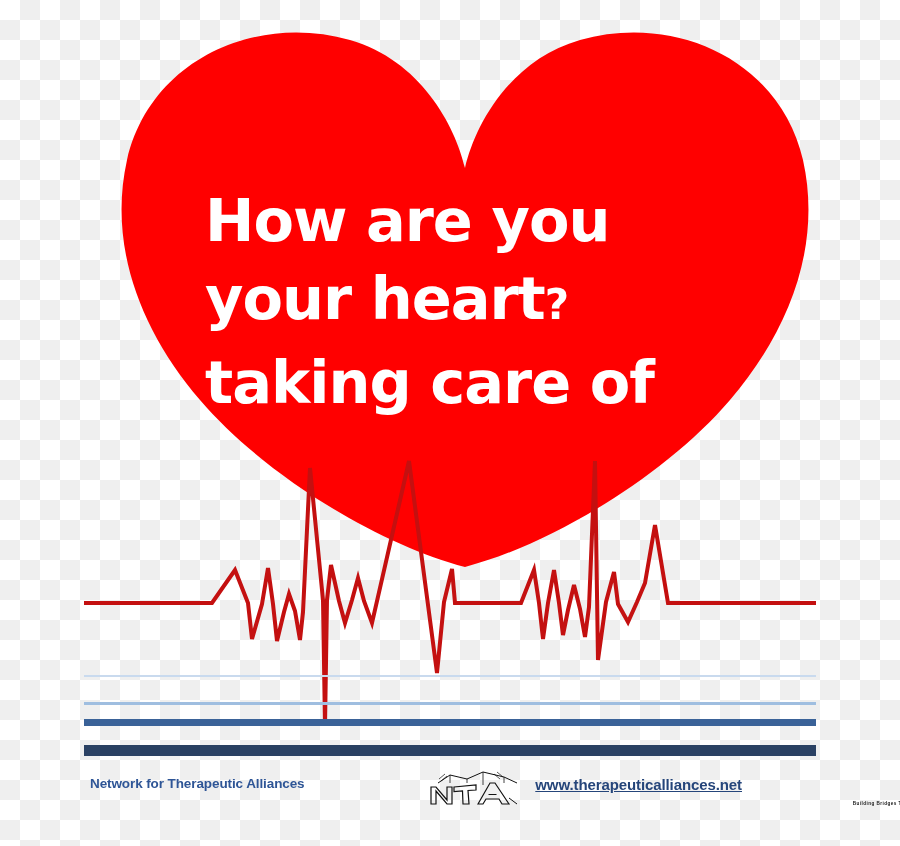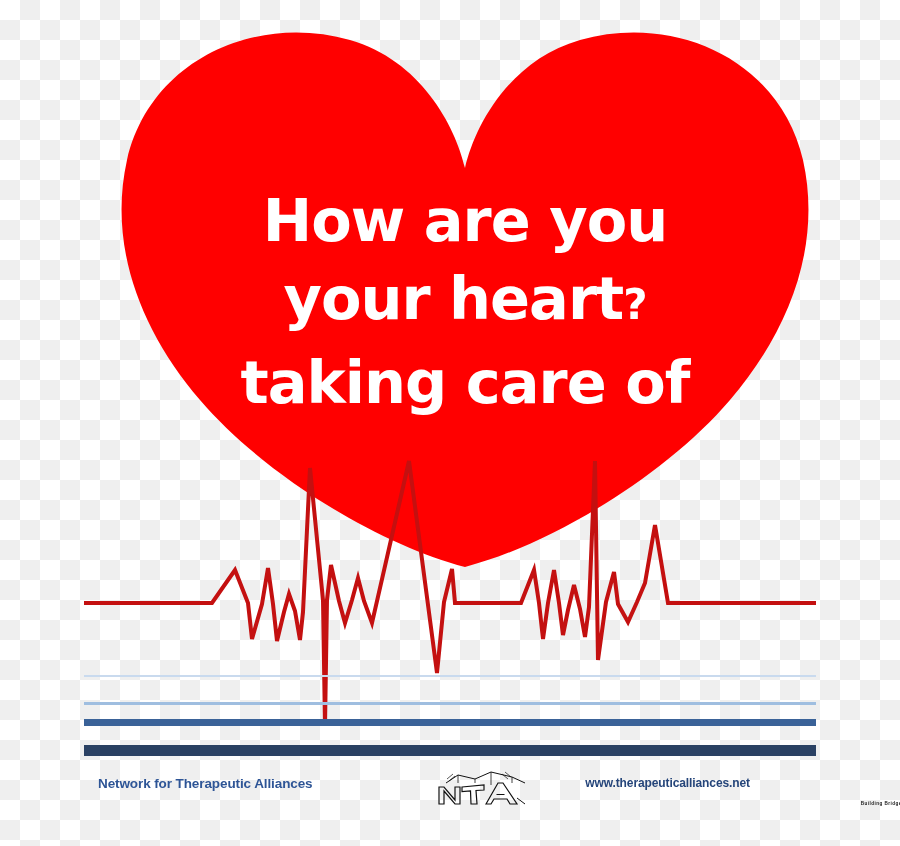--- a/index.html
+++ b/index.html
@@ -34,21 +34,21 @@
     width: 900px;
     height: 846px;
   }
 
   
   .heart-text {
     position: absolute;
     left: 205px;
     top: 182px;
     width: 520px;
-    text-align: center;
+    text-align: left;
     color: #ffffff;
     font-family: "DejaVu Sans", "Liberation Sans", sans-serif;
     font-weight: bold;
     font-size: 59px;
     line-height: 78px;
     letter-spacing: -1px;
     pointer-events: none;
     -webkit-font-smoothing: antialiased;
   }
   .heart-text .line {
@@ -56,44 +56,45 @@
     white-space: nowrap;
   }
   .heart-text .qmark {
     font-size: 42px;
     vertical-align: baseline;
   }
 
   
   .footer {
     position: absolute;
-    left: 12px;
+    left: 4px;
     top: 766px;
     width: 820px;
     height: 46px;
   }
   .footer-left {
     position: absolute;
     left: 86px;
     top: 10px;
     font-size: 13.5px;
     font-weight: bold;
     color: #2e5596;
     letter-spacing: -0.1px;
     white-space: nowrap;
   }
   .footer-right {
     position: absolute;
     right: 82px;
     top: 10px;
-    font-size: 12px;
+    font-size: 15px;
     font-weight: bold;
     color: #25457a;
     letter-spacing: -0.1px;
     white-space: nowrap;
+    text-decoration: underline;
   }
   .footer-logo {
     position: absolute;
     left: 415px;
     top: 2px;
     width: 105px;
     height: 40px;
   }
   .footer-logo svg { display: block; }
   .logo-tagline {

